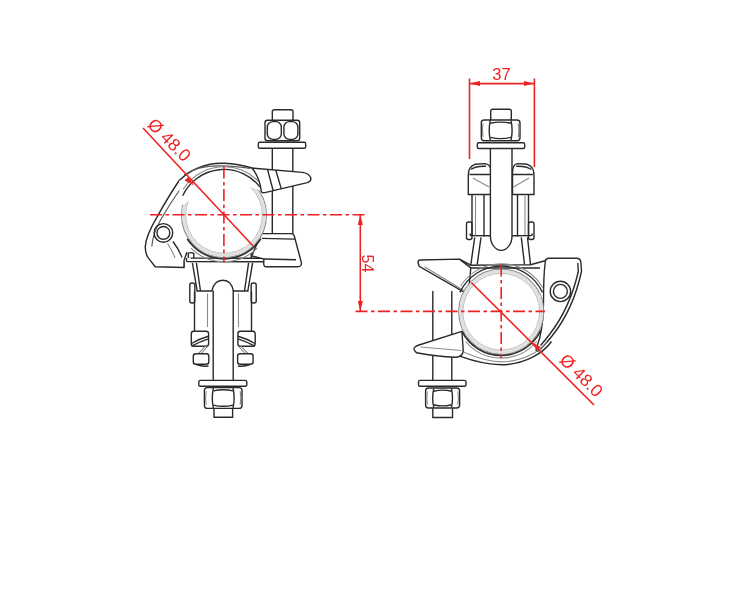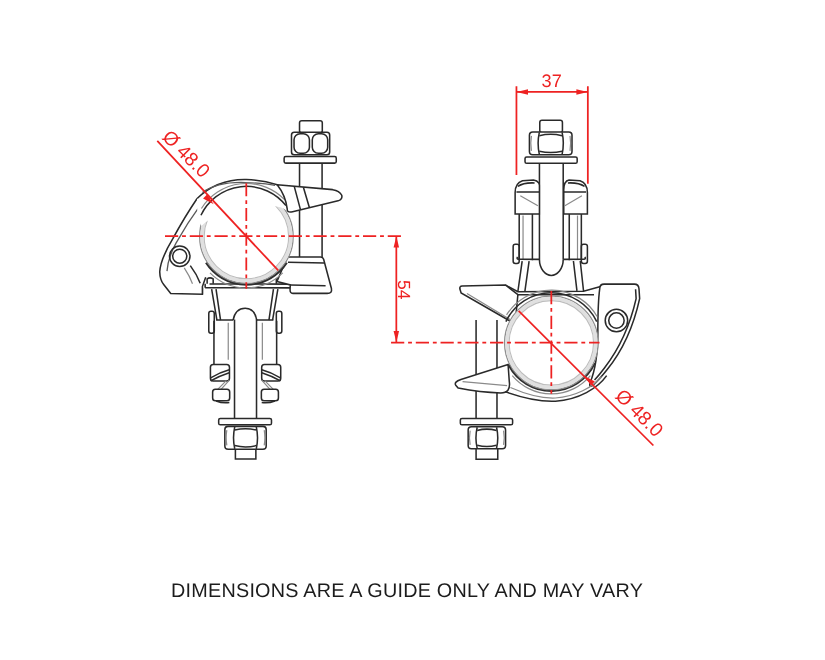--- a/index.html
+++ b/index.html
@@ -128,14 +128,13 @@
 <path d="M469.5,83.6 L480,81.1 L480,86.1 z" fill="#ee2222"></path>
 <path d="M534.4,83.6 L524,81.1 L524,86.1 z" fill="#ee2222"></path>
 <text x="501.5" y="79.5" text-anchor="middle" font-size="16.5" fill="#ee2222" font-family="Liberation Sans, sans-serif">37</text>
 <path d="M143,128 L252.9,245.8" fill="none" stroke="#ee2222" stroke-width="1.6"></path>
 <path d="M194.3,185.6 L188.2,176.9 L184.6,180.5 z" fill="#ee2222"></path>
 <text transform="translate(146.5,125.5) rotate(45)" font-size="17.5" fill="#ee2222" font-family="Liberation Sans, sans-serif">Ø 48.0</text>
 <path d="M471.5,282.7 L594,405" fill="none" stroke="#ee2222" stroke-width="1.6"></path>
 <path d="M531.2,341.9 L537.2,350.5 L540.8,346.9 z" fill="#ee2222"></path>
 <text transform="translate(558.5,361) rotate(45)" font-size="17.5" fill="#ee2222" font-family="Liberation Sans, sans-serif">Ø 48.0</text>
 </svg>
-<div class="cap">DIMENSIONS ARE A GUIDE ONLY AND MAY VARY</div>
 </div>
 
 </body></html>

